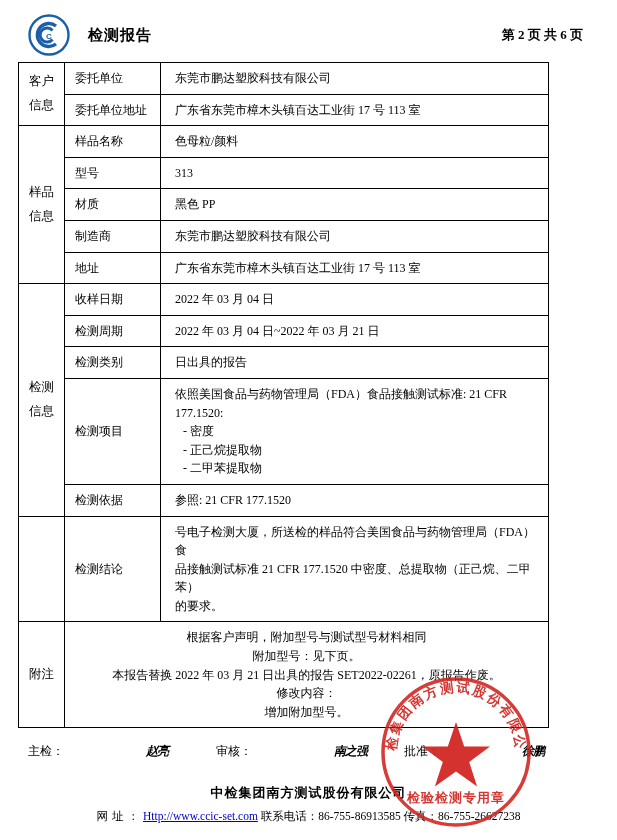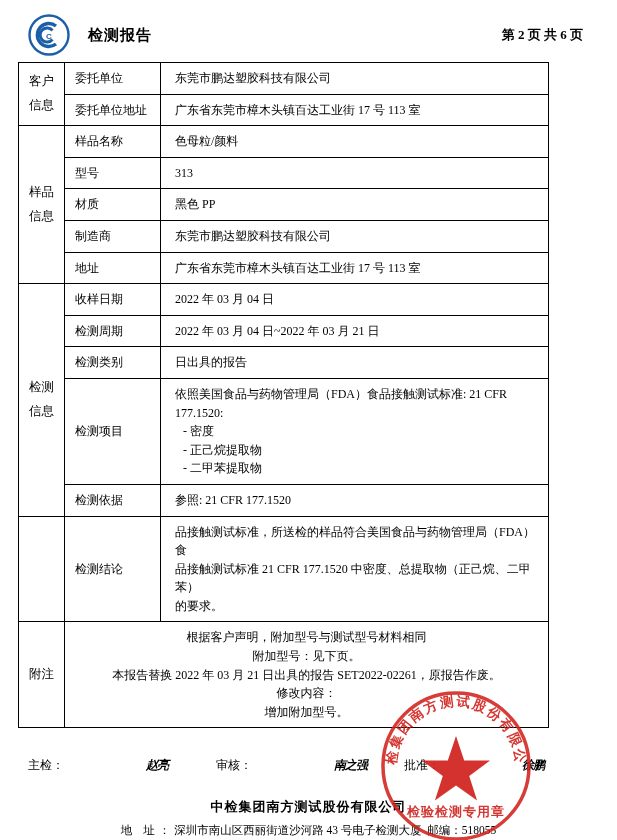--- a/index.html
+++ b/index.html
@@ -98,21 +98,21 @@
   
   .sigwrap {
     position: relative;
     width: 561px;
     margin: 0 28px;
   }
   .sig-table {
     border-collapse: collapse;
     width: 100%;
     table-layout: fixed;
-    margin-top: 22px;
+    margin-top: 8px;
   }
   .sig-table td {
     font-size: 12px;
     padding: 4px 0;
     height: 30px;
     vertical-align: middle;
   }
   .sig-label {
     width: 62px;
     padding-left: 56px;
@@ -249,21 +249,21 @@
         </td>
       </tr>
       <tr>
         <td class="key">检测依据</td>
         <td class="val">参照: 21 CFR 177.1520</td>
       </tr>
       <tr>
         <td class="sec"></td>
         <td class="key">检测结论</td>
         <td class="val val-multi">
-          <div>品接触测试标准，所送检的样品符合美国食品与药物管理局（FDA）食</div>
+          <div>号电子检测大厦，所送检的样品符合美国食品与药物管理局（FDA）食</div>
           <div>品接触测试标准 21 CFR 177.1520 中密度、总提取物（正己烷、二甲苯）</div>
           <div>的要求。</div>
         </td>
       </tr>
 
       <tr>
         <td class="sec">
           <div>附注</div>
         </td>
         <td class="remarks-cell" colspan="2">
@@ -309,20 +309,17 @@
           <td class="sig-label2">批准：</td>
           <td class="sig-hand">徐鹏</td>
         </tr>
       </tbody>
     </table>
   </div>
 
   <div class="footer">
     <div class="company">中检集团南方测试股份有限公司</div>
     <div>
-      <span class="spaced">地  址：</span><span>深圳市南山区西丽街道沙河路 43 号电子检测大厦</span>&nbsp;&nbsp;<span>邮编：</span><span>518055</span>
-    </div>
-    <div>
       <span class="spaced">网址：</span><a href="#">Http://www.ccic-set.com</a>&nbsp;<span>联系电话：</span><span>86-755-86913585</span>&nbsp;<span>传真：</span><span>86-755-26627238</span>
     </div>
   </div>
 
 </div>
 
 </body></html>

